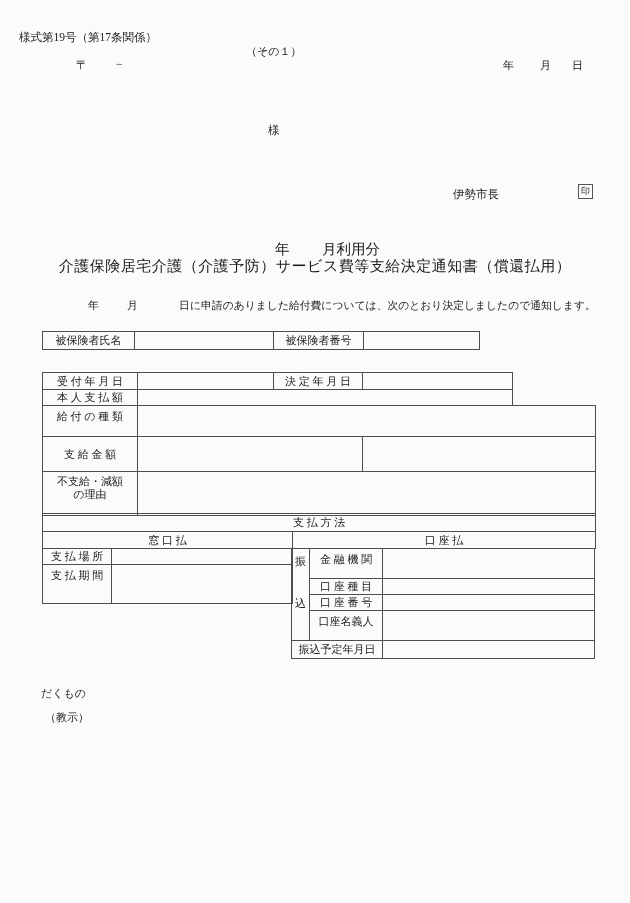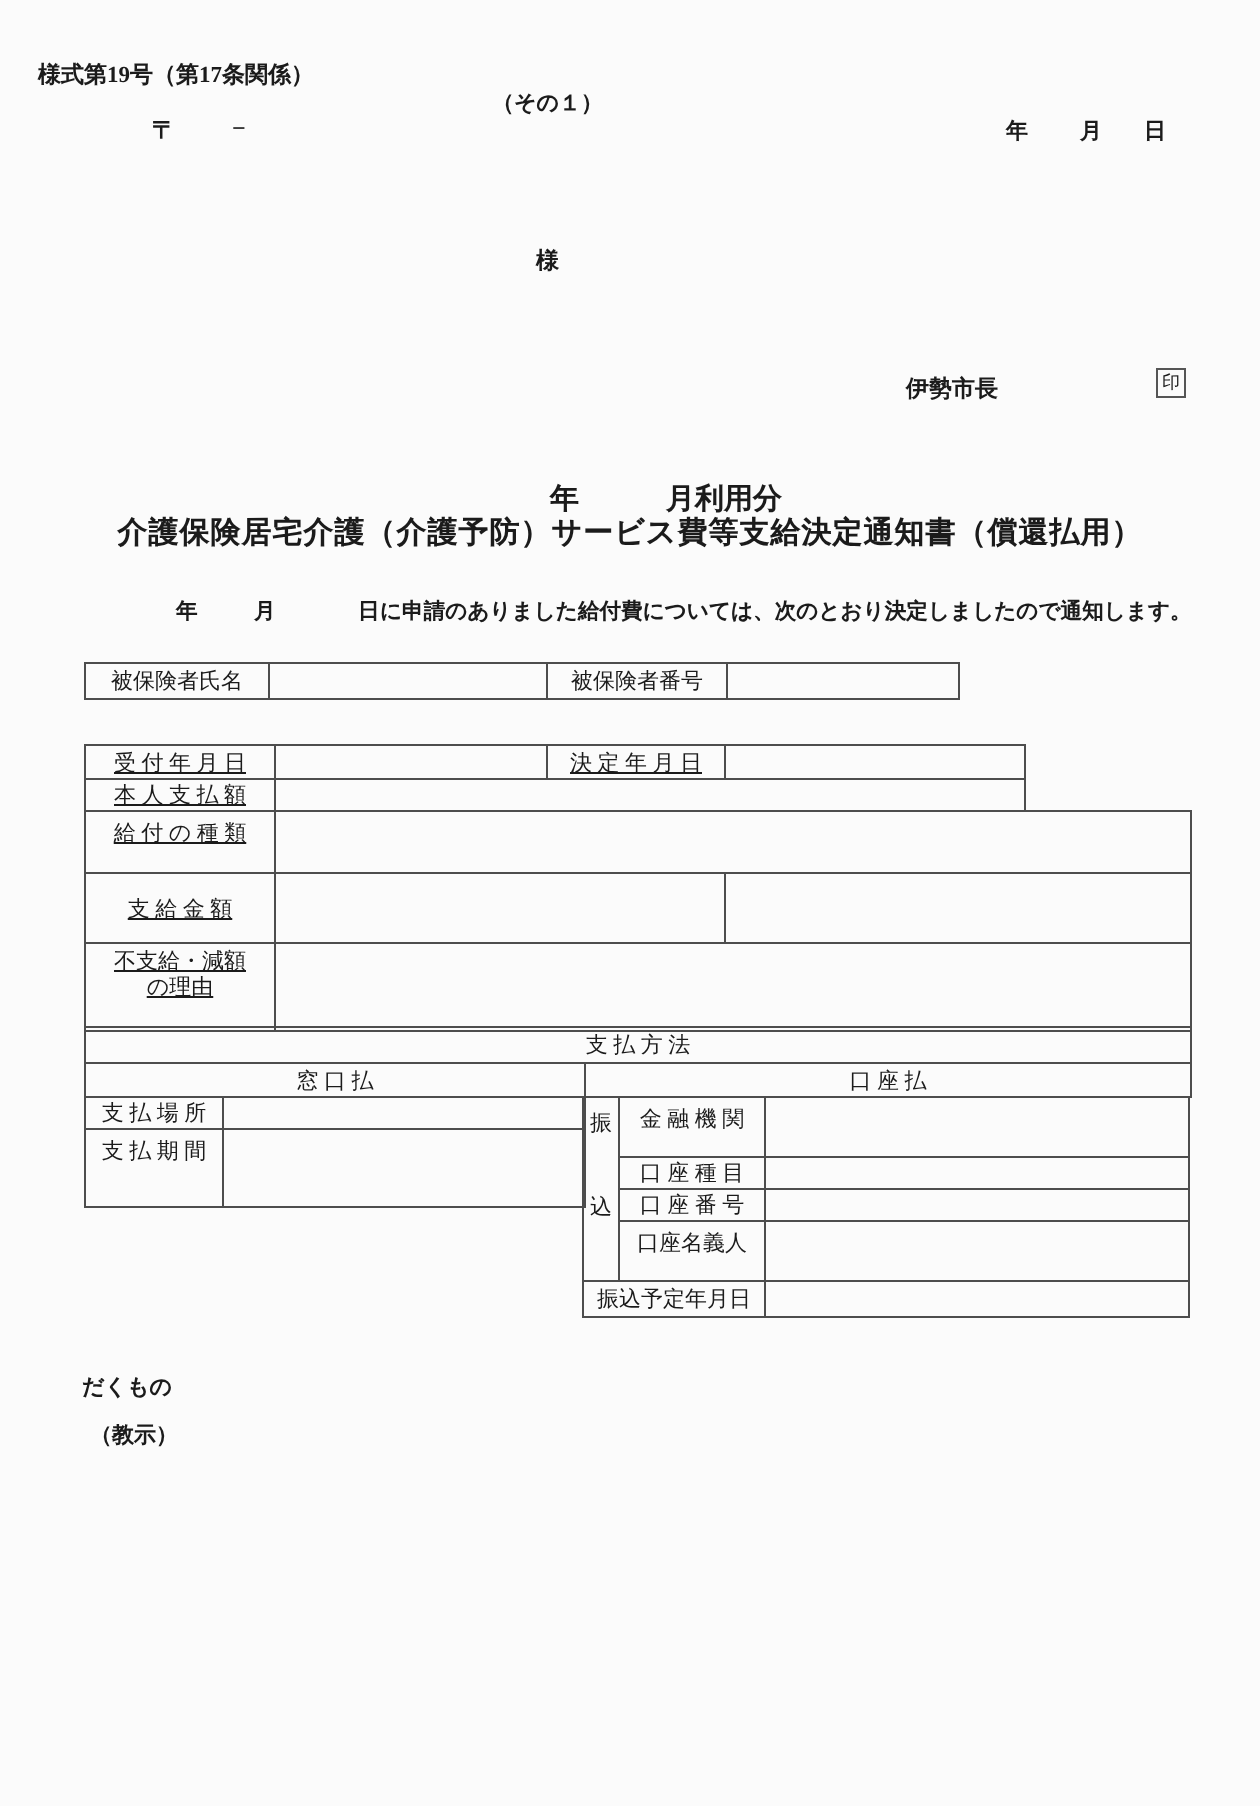--- a/index.html
+++ b/index.html
@@ -5,21 +5,21 @@
   html,body { margin:0; padding:0; background:#f4f4f4; }
   .page {
     position:relative;
     width:630px; height:903px;
     margin:0 auto;
     background:#fbfbfb;
     color:#1b1b1b;
     font-family:"Liberation Serif","DejaVu Serif",serif;
     overflow:hidden;
   }
-  .abs { position:absolute; white-space:nowrap;font-weight:bold; }
+  .abs { position:absolute; white-space:nowrap; }
   table { border-collapse:collapse; table-layout:fixed; position:absolute; }
   td {
     border:1px solid #4d4d4d;
     padding:0;
     font-size:11px;
     text-align:center;
     vertical-align:middle;
     white-space:nowrap;
     overflow:hidden;
     color:#1b1b1b;
@@ -56,21 +56,21 @@
 
   <div class="abs" style="left:268px; top:123px; font-size:11.5px;">様</div>
 
   <div class="abs" style="left:453px; top:187px; font-size:11.5px;">伊勢市長</div>
 
   <div class="seal-box" style="left:578px; top:184px;">
     <span>印</span>
   </div>
 
   <div class="abs" style="left:275px; top:240px; font-size:14.5px;">年</div>
-  <div class="abs" style="left:333px; top:240px; font-size:14.5px;">月利用分</div>
+  <div class="abs" style="left:322px; top:240px; font-size:14.5px;">月利用分</div>
   <div class="abs" style="left:0; top:257px; width:630px; text-align:center; font-size:15px; letter-spacing:0.5px;">介護保険居宅介護（介護予防）サービス費等支給決定通知書（償還払用）</div>
 
   <div class="abs" style="left:88px; top:299px; font-size:10.8px;">年</div>
   <div class="abs" style="left:127px; top:299px; font-size:10.8px;">月</div>
   <div class="abs" style="left:179px; top:299px; font-size:10.8px;">日</div>
   <div class="abs" style="left:190px; top:299px; font-size:10.8px;">に申請のありました給付費については、次のとおり決定しましたので通知します。</div>
 
   <table style="left:42px; top:331px; width:437px;">
     <colgroup>
         <col style="width:92px">
@@ -81,21 +81,21 @@
     <tbody>
         <tr style="height:18px;">
       <td>被保険者氏名</td>
       <td></td>
       <td>被保険者番号</td>
       <td></td>
     </tr>
   </tbody>
     </table>
 
-  <table style="left:42px; top:372px; width:553px;text-decoration:underline;">
+  <table style="left:42px; top:372px; width:553px;">
     <colgroup>
         <col style="width:95px">
         <col style="width:136px">
         <col style="width:89px">
         <col style="width:150px">
         <col style="width:83px">
       </colgroup>
     <tbody>
         <tr style="height:17px;">
       <td>受 付 年 月 日</td>

